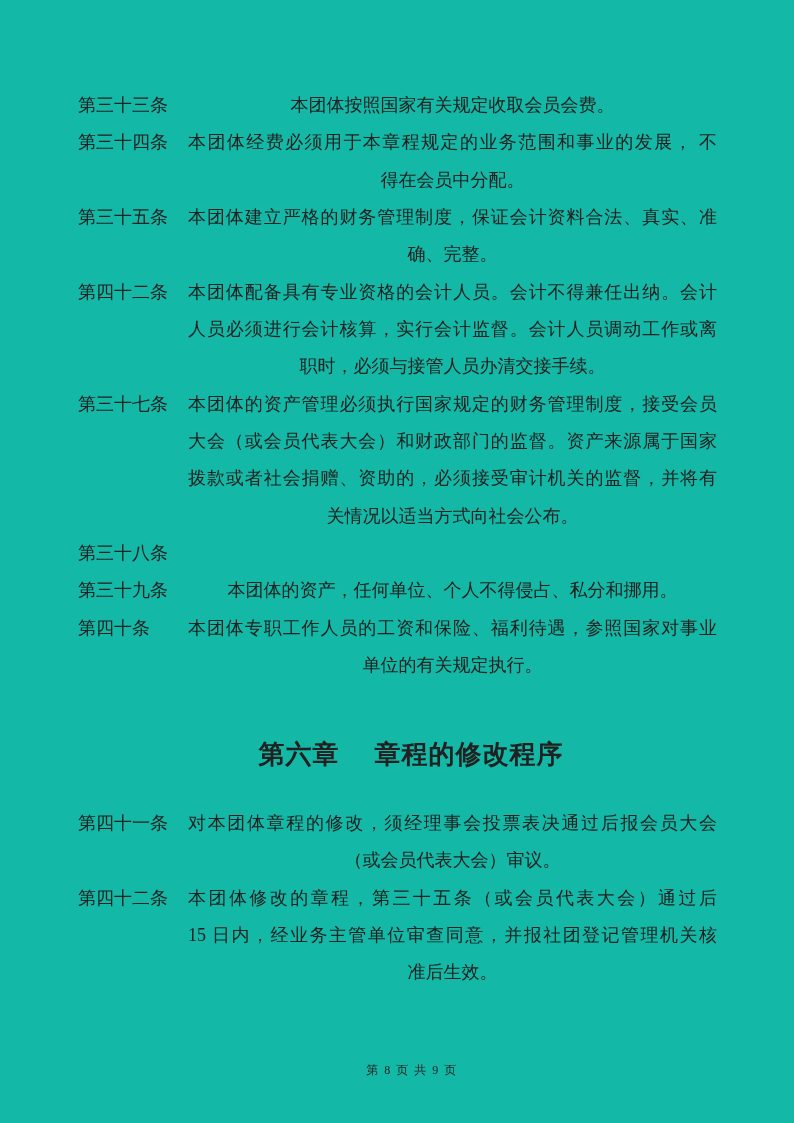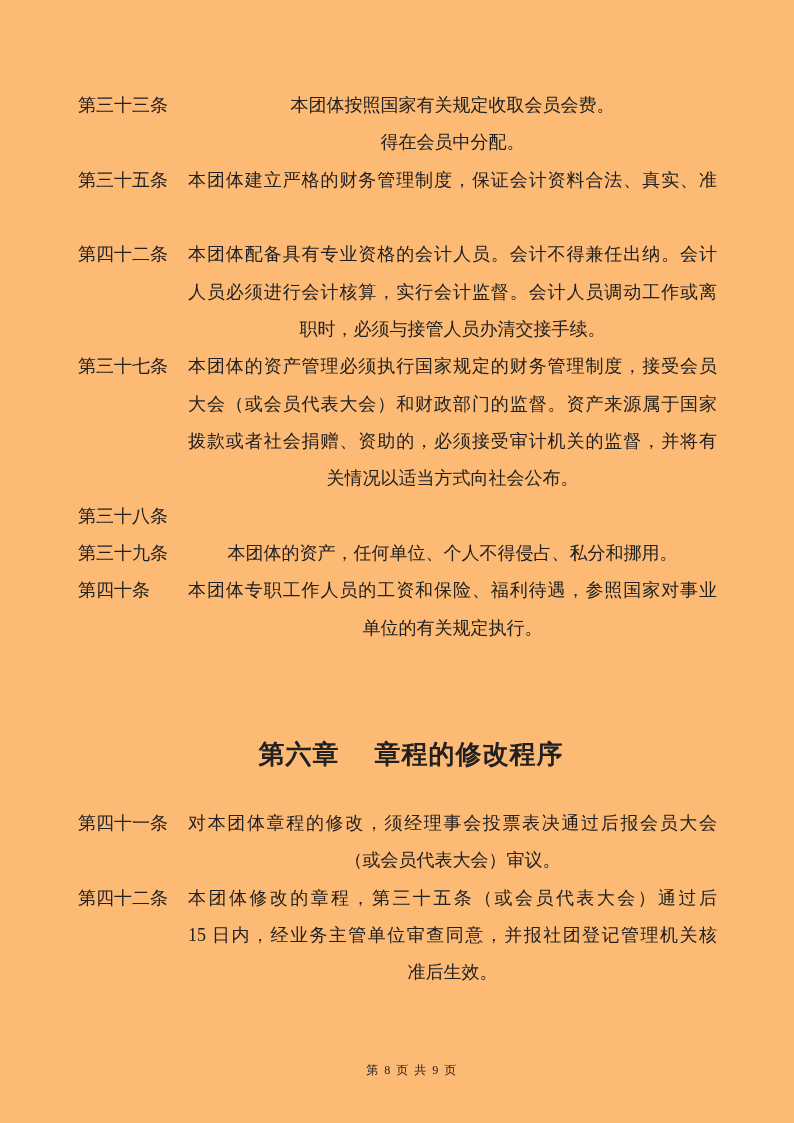--- a/index.html
+++ b/index.html
@@ -1,20 +1,20 @@
 <!DOCTYPE html>
 <html><head>
 <meta charset="utf-8">
 <style>
   html, body { margin: 0; padding: 0; background: #ffffff; }
   .page {
     position: relative;
     width: 794px;
     height: 1123px;
-    background: #fdba74;
+    background: #14b8a6;
     overflow: hidden;
     font-family: "Liberation Serif", "DejaVu Serif", serif;
     color: #212121;
   }
   .sec {
     position: absolute;
     left: 78px;
     width: 639px;
     font-size: 18px;
   }
@@ -70,29 +70,34 @@
 <body>
 
 <div class="page">
 
   <section class="sec sec1">
     <div class="row">
       <span class="num">第三十三条</span>
       <span class="txt">本团体按照国家有关规定收取会员会费。</span>
     </div>
     <div class="row">
+      <span class="num">第三十四条</span>
+      <span class="txt j">本团体经费必须用于本章程规定的业务范围和事业的发展， 不</span>
+    </div>
+    <div class="row">
       <span class="num"></span>
       <span class="txt">得在会员中分配。</span>
     </div>
     <div class="row">
       <span class="num">第三十五条</span>
       <span class="txt j">本团体建立严格的财务管理制度，保证会计资料合法、真实、准</span>
     </div>
     <div class="row">
       <span class="num"></span>
+      <span class="txt">确、完整。</span>
     </div>
     <div class="row">
       <span class="num">第四十二条</span>
       <span class="txt j">本团体配备具有专业资格的会计人员。会计不得兼任出纳。会计</span>
     </div>
     <div class="row">
       <span class="num"></span>
       <span class="txt j">人员必须进行会计核算，实行会计监督。会计人员调动工作或离</span>
     </div>
     <div class="row">

